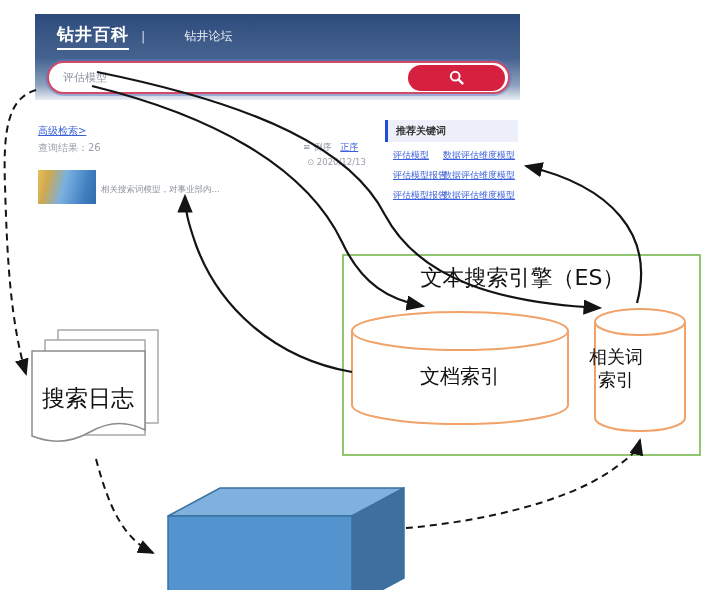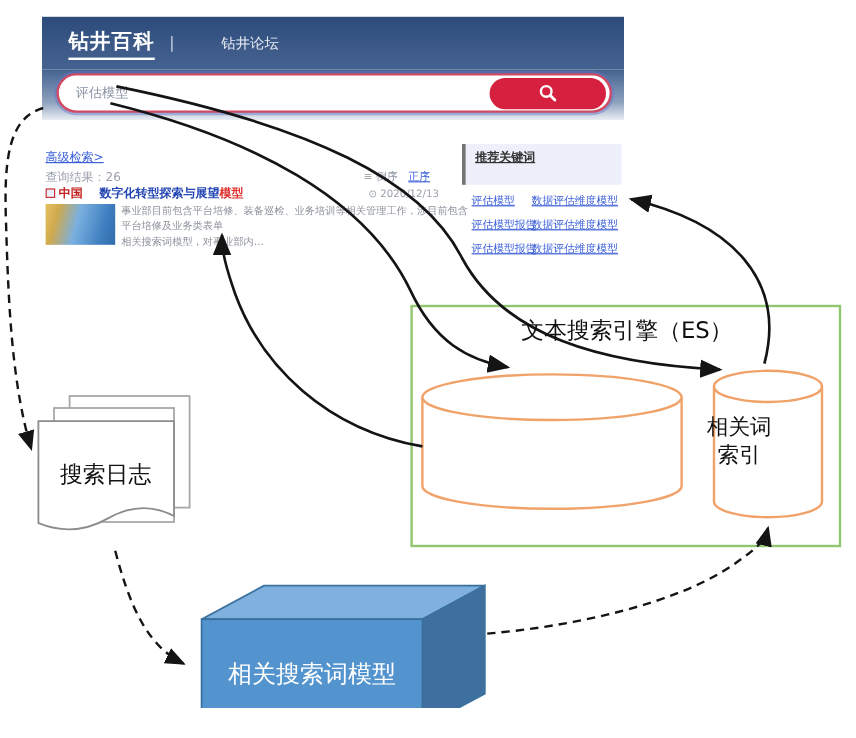--- a/index.html
+++ b/index.html
@@ -30,34 +30,34 @@
   .result-line { position:absolute; left:3px; top:54px; font-size:10px; white-space:nowrap; }
   .src-ico { display:inline-block; width:8px; height:8px; border:1px solid #c33; background:#e8eefc; margin-right:3px; vertical-align:-1px; }
   .src { color:#c32121; font-weight:bold; margin-right:14px; }
   .rtitle { color:#2446b4; font-weight:bold; }
   .rtitle-hl { color:#e03030; font-weight:bold; }
   .rdate { position:absolute; left:272px; top:57px; font-size:8.5px; color:#9aa0ab; }
   .thumb { position:absolute; left:3px; top:70px; width:58px; height:34px;
     background:linear-gradient(105deg,#e6c05e 0%,#cfa94e 18%,#7ab0e0 45%,#3f7fc0 80%,#2f6cab 100%); }
   .snippet { position:absolute; left:66px; top:70px; width:292px; font-size:8.5px; color:#8d929c; line-height:13px; }
   .kw-panel { position:absolute; left:350px; top:20px; width:133px; }
-  .kw-head { background:#edf0fa; border-left:3px solid #737373; font-size:10px; font-weight:bold;
-    color:#333; padding:4px 0 16px 8px;text-decoration:underline; }
+  .kw-head { background:#edf0fa; border-left:3px solid #1d4ed8; font-size:10px; font-weight:bold;
+    color:#333; padding:4px 0 4px 8px; }
   .kw-rows { padding-top:7px; }
   .kw-row { display:flex; margin-bottom:7px; }
   .kw-row a { font-size:9px; color:#3b5fd9; text-decoration:underline; white-space:nowrap; }
   .kw-c1 { width:58px; text-align:left; padding-left:8px; }
 
   
   svg.overlay { position:absolute; left:0; top:0; z-index:2; pointer-events:none; }
   .dlabel { position:absolute; z-index:3; color:#111; text-align:center; }
-  .lbl-es      { left:390px; top:263px; width:265px; font-size:19px; }
+  .lbl-es      { left:390px; top:263px; width:265px; font-size:22px; }
   .lbl-doc     { left:385px; top:363px; width:150px; font-size:20px; }
   .lbl-rel     { left:572px; top:345px; width:88px; font-size:18px; line-height:23px; }
-  .lbl-log     { left:38px;  top:383px; width:100px; font-size:19px; }
+  .lbl-log     { left:38px;  top:383px; width:100px; font-size:23px; }
   .lbl-model   { left:172px; top:548px; width:176px; font-size:20px; color:#fff; }
 </style>
 </head>
 <body>
 
 <div class="stage">
 
   <div class="shot">
     <div class="shot-header">
       <span class="brand">钻井百科</span>
@@ -76,30 +76,27 @@
       </div>
     </div>
     <div class="content">
       <a class="adv-link">高级检索&gt;</a>
       <div class="count">查询结果：26</div>
       <div class="sort">
         <span>≡</span>
         <span>倒序</span>
         <a class="active">正序</a>
       </div>
-      <div class="result-line">
-        <span class="src-ico"></span><span class="src">中国</span><a class="rtitle">数字化转型探索与展望</a><span class="rtitle-hl">模型</span>
-      </div>
       <div class="rdate">
         <span>⊙</span>
         <span>2020/12/13</span>
       </div>
       <div class="thumb"></div>
       <div class="snippet">
-        <span>事业部目前包含平台培修、装备巡检、业务培训等相关管理工作，涉目前包含平台培修及业务类表单</span><br>
+        <br>
         <span>相关搜索词模型，对事业部内…</span>
       </div>
       <div class="kw-panel">
         <div class="kw-head">推荐关键词</div>
         <div class="kw-rows">
           <div class="kw-row">
             <a class="kw-c1">评估模型</a>
             <a>数据评估维度模型</a>
           </div>
           <div class="kw-row">
@@ -150,20 +147,20 @@
     <path d="M97,72 C260,105 352,150 385,215 C420,280 500,303 600,308" fill="none" stroke="#141414" stroke-width="2.2" marker-end="url(#ah)"></path>
     <path d="M352,372 C272,358 218,305 196,245 C188,222 185,210 185,196" fill="none" stroke="#141414" stroke-width="2.2" marker-end="url(#ah)"></path>
     <path d="M637,303 C655,235 612,186 526,166" fill="none" stroke="#141414" stroke-width="2.2" marker-end="url(#ah)"></path>
 
     <path d="M36,90 C8,98 3,130 5,185 C7,255 10,320 26,374" fill="none" stroke="#141414" stroke-width="2" stroke-dasharray="7 5" marker-end="url(#ah)"></path>
     <path d="M96,459 C108,504 122,538 153,553" fill="none" stroke="#141414" stroke-width="2" stroke-dasharray="7 5" marker-end="url(#ah)"></path>
     <path d="M406,528 C478,522 565,503 612,470 C630,457 637,452 640,440" fill="none" stroke="#141414" stroke-width="2" stroke-dasharray="7 5" marker-end="url(#ah)"></path>
   </svg>
 
   <div class="dlabel lbl-es">文本搜索引擎（ES）</div>
+  <div class="dlabel lbl-doc">文档索引</div>
   <div class="dlabel lbl-rel">
     <span>相关词</span><br>
     <span>索引</span>
   </div>
   <div class="dlabel lbl-log">搜索日志</div>
-  <div class="dlabel lbl-model">相关搜索词模型</div>
 
 </div>
 
 </body></html>

